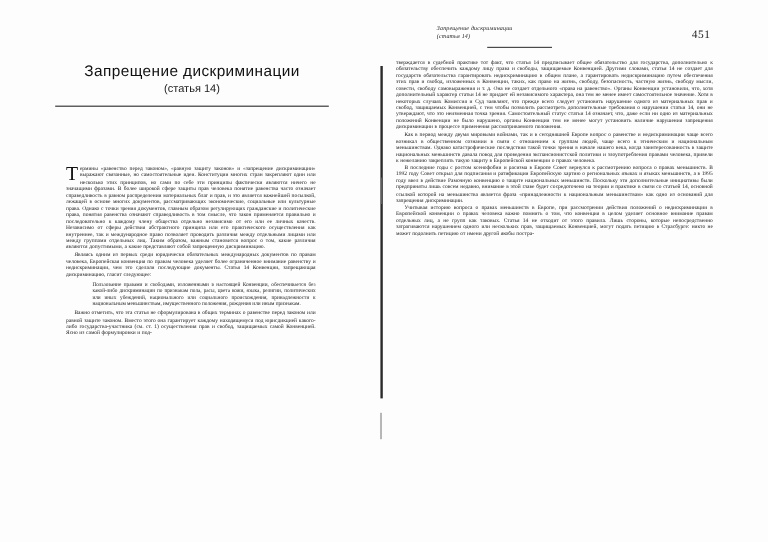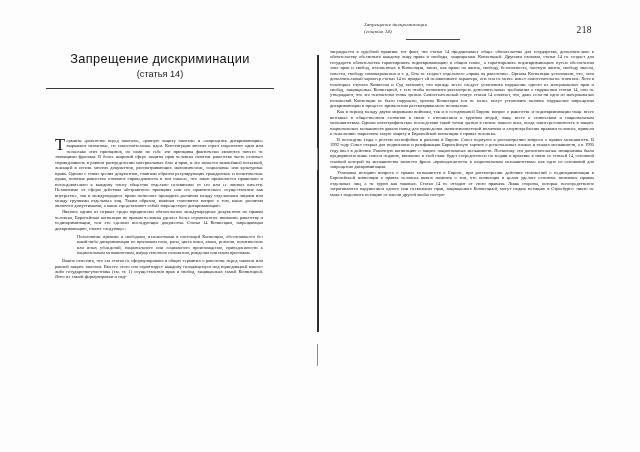--- a/index.html
+++ b/index.html
@@ -211,21 +211,21 @@
   <div class="gutter-mark-lower"></div>
 
   <div class="page-right">
 
     <div class="running-head">
       <div class="running-head-line">Запрещение дискриминации</div>
       <div class="running-head-line">(статья 14)</div>
     </div>
     <div class="running-head-rule"></div>
 
-    <div class="folio">218</div>
+    <div class="folio">451</div>
 
     <div class="right-body">
       <p class="para first">тверждается в судебной практике тот факт, что статья 14 предписывает общее обязательство для государства, дополнительно к обязательству обеспечить каждому лицу права и свободы, защищаемые Конвенцией. Другими словами, статья 14 не создает для государств обязательства гарантировать недискриминацию в общем плане, а гарантировать недискриминацию путем обеспечения этих прав и свобод, изложенных в Конвенции, таких, как право на жизнь, свободу, безопасность, частную жизнь, свободу мысли, совести, свободу самовыражения и т. д. Она не создает отдельного «права на равенство». Органы Конвенции установили, что, хотя дополнительный характер статьи 14 не придает ей независимого характера, она тем не менее имеет самостоятельное значение. Хотя в некоторых случаях Комиссия и Суд заявляют, что прежде всего следует установить нарушение одного из материальных прав и свобод, защищаемых Конвенцией, с тем чтобы позволить рассмотреть дополнительные требования о нарушении статьи 14, они не утверждают, что это неизменная точка зрения. Самостоятельный статус статьи 14 означает, что, даже если ни одно из материальных положений Конвенции не было нарушено, органы Конвенции тем не менее могут установить наличие нарушения запрещения дискриминации в процессе применения рассматриваемого положения.</p>
       <p class="para">Как в период между двумя мировыми войнами, так и в сегодняшней Европе вопрос о равенстве и недискриминации чаще всего возникал в общественном сознании в связи с отношением к группам людей, чаще всего к этническим и национальным меньшинствам. Однако катастрофические последствия такой точки зрения в начале нашего века, когда заинтересованность в защите национальных меньшинств давала повод для проведения экспансионистской политики и злоупотребления правами человека, привели к нежеланию закреплять такую защиту в Европейской конвенции о правах человека.</p>
       <p class="para">В последние годы с ростом ксенофобии и расизма в Европе Совет вернулся к рассмотрению вопроса о правах меньшинств. В 1992 году Совет открыл для подписания и ратификации Европейскую хартию о региональных языках и языках меньшинств, а в 1995 году ввел в действие Рамочную конвенцию о защите национальных меньшинств. Поскольку эти дополнительные инициативы были предприняты лишь совсем недавно, внимание в этой главе будет сосредоточено на теории и практике в связи со статьей 14, основной ссылкой которой на меньшинства является фраза «принадлежности к национальным меньшинствам» как одно из оснований для запрещения дискриминации.</p>
       <p class="para">Учитывая историю вопроса о правах меньшинств в Европе, при рассмотрении действия положений о недискриминации в Европейской конвенции о правах человека важно помнить о том, что конвенция в целом уделяет основное внимание правам отдельных лиц, а не групп как таковых. Статья 14 не отходит от этого правила. Лишь стороны, которые непосредственно затрагиваются нарушением одного или нескольких прав, защищаемых Конвенцией, могут подать петицию в Страсбурге: никто не может подолнить петицию от имени другой якобы постра-</p>
     </div>
   </div>
 
 </div>

